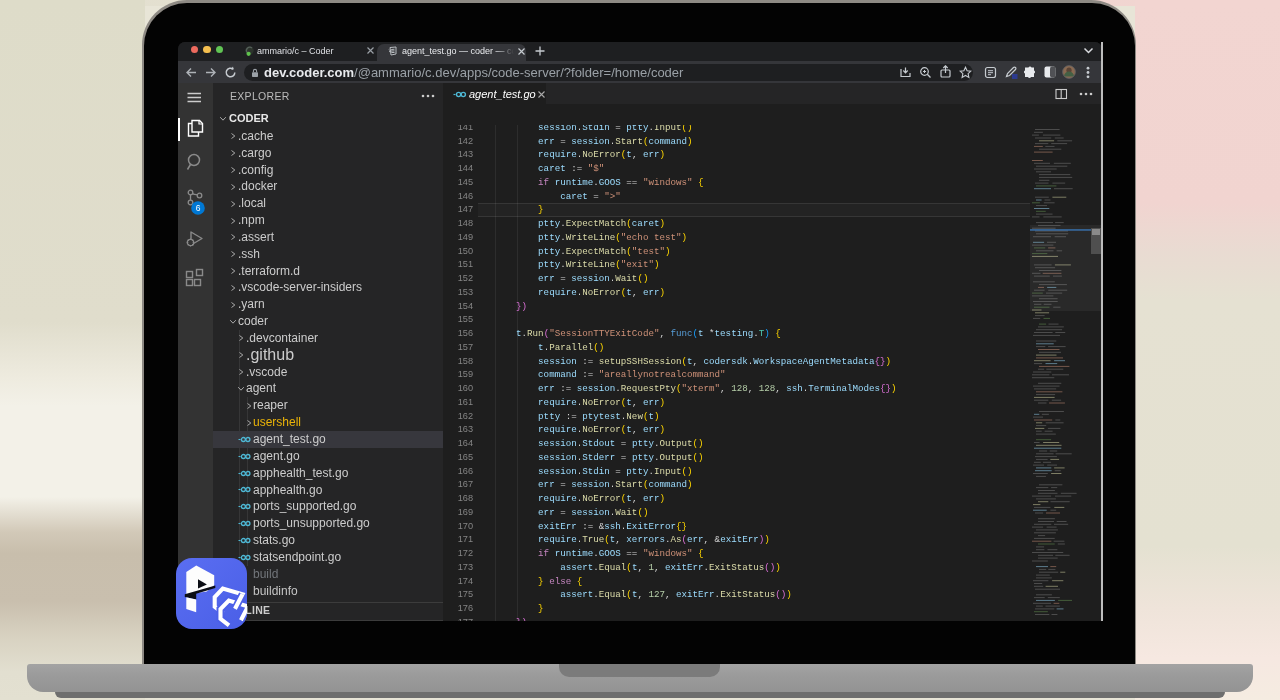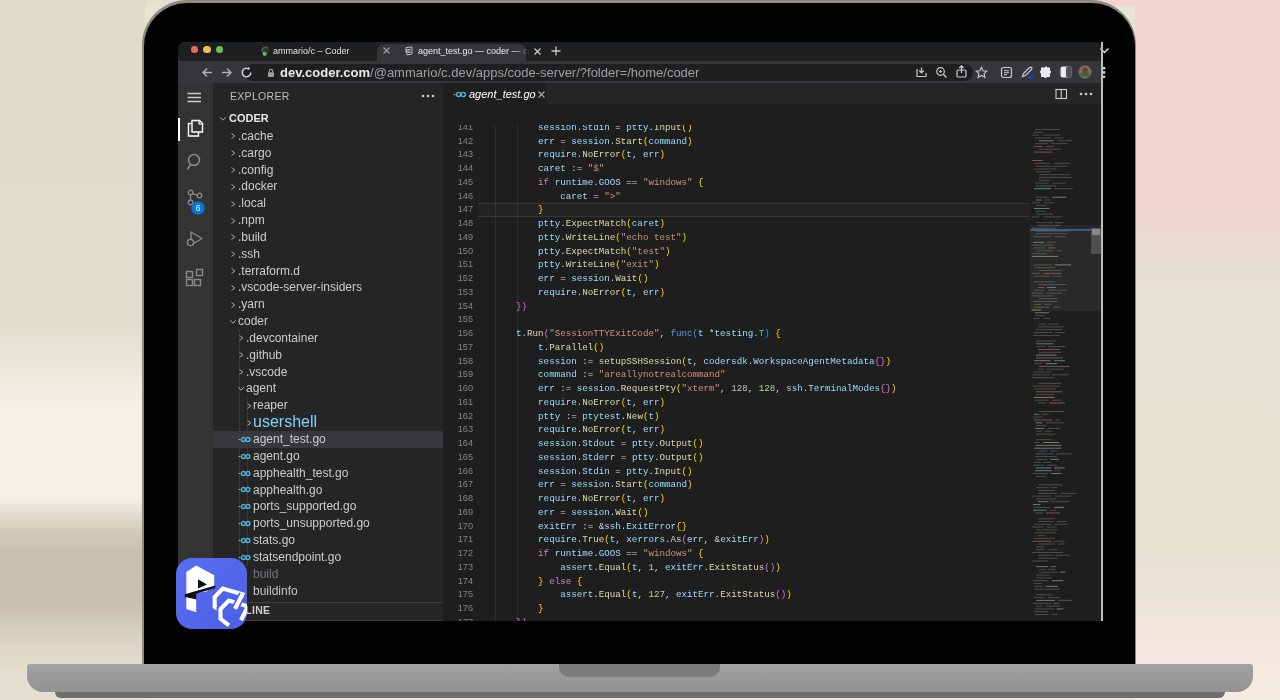--- a/index.html
+++ b/index.html
@@ -55,21 +55,21 @@
 <div id="bwin" class="abs">
   <div id="tabstrip" class="abs"></div>
   <div id="toolbar" class="abs"></div>
 
   <div class="abs tl" style="left:12.5px;background:#ec6a5e"></div>
   <div class="abs tl" style="left:25px;background:#f4bf4f"></div>
   <div class="abs tl" style="left:37.5px;background:#61c554"></div>
 
   <div id="tab2" class="abs"></div>
   <div id="pill" class="abs" style="top:21.5px;"></div>
-  <div id="chromestuff" class="abs" style="left:16px;top:0;width:924px;height:41px">
+  <div id="chromestuff" class="abs" style="left:0;top:0;width:924px;height:41px">
 
     <svg class="abs" style="left:66px;top:2.5px" width="11" height="12">
         <circle cx="5.5" cy="5.5" r="4.2" fill="#2c332c"></circle>
         <path d="M3,7.5 a3.4,3.4 0 0 1 5,-4.5" fill="none" stroke="#55605a" stroke-width="1.3"></path>
         <circle cx="4.6" cy="8.8" r="2.1" fill="#5fc24d"></circle>
       </svg>
     <div class="abs" style="left:79px;top:3px;width:105px;font-size:9px;color:#dfe1e5;line-height:13px;white-space:nowrap">ammario/c – Coder</div>
     <svg class="abs" style="left:188px;top:4px" width="9" height="9">
         <path d="M1.5,1.5 L7.5,7.5 M7.5,1.5 L1.5,7.5" stroke="#9aa0a6" stroke-width="1.2"></path>
       </svg>
@@ -224,21 +224,21 @@
           <path d="M3.5,2.5 L6.8,5 L3.5,7.5" fill="none" stroke="#ababab" stroke-width="1"></path>
         </svg>
         <div class="abs" style="left:60px;top:112.2px;height:16.9px;line-height:16.9px;font-size:12px;color:#cccccc;white-space:nowrap">.local</div>
         <svg class="abs" style="left:50px;top:132.5px" width="10" height="10">
           <path d="M3.5,2.5 L6.8,5 L3.5,7.5" fill="none" stroke="#ababab" stroke-width="1"></path>
         </svg>
         <div class="abs" style="left:60px;top:129.1px;height:16.9px;line-height:16.9px;font-size:12px;color:#cccccc;white-space:nowrap">.npm</div>
         <svg class="abs" style="left:50px;top:149.3px" width="10" height="10">
           <path d="M3.5,2.5 L6.8,5 L3.5,7.5" fill="none" stroke="#ababab" stroke-width="1"></path>
         </svg>
-        <div class="abs" style="left:60px;top:145.9px;height:16.9px;line-height:16.9px;font-size:12px;color:#cccccc;white-space:nowrap">.build</div>
+        <div class="abs" style="left:60px;top:145.9px;height:16.9px;line-height:16.9px;font-size:12px;color:#cccccc;white-space:nowrap">.assert</div>
         <svg class="abs" style="left:50px;top:166.2px" width="10" height="10">
           <path d="M3.5,2.5 L6.8,5 L3.5,7.5" fill="none" stroke="#ababab" stroke-width="1"></path>
         </svg>
         <div class="abs" style="left:60px;top:162.7px;height:16.9px;line-height:16.9px;font-size:12px;color:#cccccc;white-space:nowrap">.ssh</div>
         <svg class="abs" style="left:50px;top:183.0px" width="10" height="10">
           <path d="M3.5,2.5 L6.8,5 L3.5,7.5" fill="none" stroke="#ababab" stroke-width="1"></path>
         </svg>
         <div class="abs" style="left:60px;top:179.6px;height:16.9px;line-height:16.9px;font-size:12px;color:#cccccc;white-space:nowrap">.terraform.d</div>
         <svg class="abs" style="left:50px;top:199.9px" width="10" height="10">
           <path d="M3.5,2.5 L6.8,5 L3.5,7.5" fill="none" stroke="#ababab" stroke-width="1"></path>
@@ -252,37 +252,37 @@
           <path d="M2.2,3.2 L5,6.2 L7.8,3.2" fill="none" stroke="#ababab" stroke-width="1"></path>
         </svg>
         <div class="abs" style="left:60px;top:230.1px;height:16.9px;line-height:16.9px;font-size:12px;color:#cccccc;white-space:nowrap">coder</div>
         <svg class="abs" style="left:58px;top:250.4px" width="10" height="10">
           <path d="M3.5,2.5 L6.8,5 L3.5,7.5" fill="none" stroke="#ababab" stroke-width="1"></path>
         </svg>
         <div class="abs" style="left:68px;top:246.9px;height:16.9px;line-height:16.9px;font-size:12px;color:#cccccc;white-space:nowrap">.devcontainer</div>
         <svg class="abs" style="left:58px;top:267.2px" width="10" height="10">
           <path d="M3.5,2.5 L6.8,5 L3.5,7.5" fill="none" stroke="#ababab" stroke-width="1"></path>
         </svg>
-        <div class="abs" style="left:68px;top:263.8px;height:16.9px;line-height:16.9px;font-size:12px;color:#cccccc;white-space:nowrap">.github</div>
+        <div class="abs" style="left:68px;top:263.8px;height:16.9px;line-height:16.9px;font-size:16px;color:#cccccc;white-space:nowrap">.github</div>
         <svg class="abs" style="left:58px;top:284.1px" width="10" height="10">
           <path d="M3.5,2.5 L6.8,5 L3.5,7.5" fill="none" stroke="#ababab" stroke-width="1"></path>
         </svg>
         <div class="abs" style="left:68px;top:280.6px;height:16.9px;line-height:16.9px;font-size:12px;color:#cccccc;white-space:nowrap">.vscode</div>
         <svg class="abs" style="left:58px;top:301.4px" width="10" height="10">
           <path d="M2.2,3.2 L5,6.2 L7.8,3.2" fill="none" stroke="#ababab" stroke-width="1"></path>
         </svg>
         <div class="abs" style="left:68px;top:297.4px;height:16.9px;line-height:16.9px;font-size:12px;color:#cccccc;white-space:nowrap">agent</div>
         <svg class="abs" style="left:66px;top:317.7px" width="10" height="10">
           <path d="M3.5,2.5 L6.8,5 L3.5,7.5" fill="none" stroke="#ababab" stroke-width="1"></path>
         </svg>
         <div class="abs" style="left:75px;top:314.3px;height:16.9px;line-height:16.9px;font-size:12px;color:#cccccc;white-space:nowrap">reaper</div>
         <svg class="abs" style="left:66px;top:334.6px" width="10" height="10">
           <path d="M3.5,2.5 L6.8,5 L3.5,7.5" fill="none" stroke="#ababab" stroke-width="1"></path>
         </svg>
-        <div class="abs" style="left:75px;top:331.1px;height:16.9px;line-height:16.9px;font-size:16px;color:#7dd3fc;white-space:nowrap">usershell</div>
+        <div class="abs" style="left:75px;top:331.1px;height:16.9px;line-height:16.9px;font-size:12px;color:#eab308;white-space:nowrap">usershell</div>
         <div class="abs" style="left:35px;top:348.0px;width:230px;height:16.9px;background:#37373d"></div>
         <svg class="abs" style="left:60px;top:351.9px" width="13" height="9">
           <path d="M0.5,4.5 L2.5,4.5" stroke="#4eb8d5" stroke-width="1.1"></path>
           <circle cx="5.4" cy="4.5" r="2" fill="none" stroke="#4eb8d5" stroke-width="1.3"></circle>
           <circle cx="9.9" cy="4.5" r="2" fill="none" stroke="#4eb8d5" stroke-width="1.3"></circle>
         </svg>
         <div class="abs" style="left:75px;top:348.0px;height:16.9px;line-height:16.9px;font-size:12px;color:#cccccc;white-space:nowrap">agent_test.go</div>
         <svg class="abs" style="left:60px;top:368.8px" width="13" height="9">
           <path d="M0.5,4.5 L2.5,4.5" stroke="#4eb8d5" stroke-width="1.1"></path>
           <circle cx="5.4" cy="4.5" r="2" fill="none" stroke="#4eb8d5" stroke-width="1.3"></circle>

